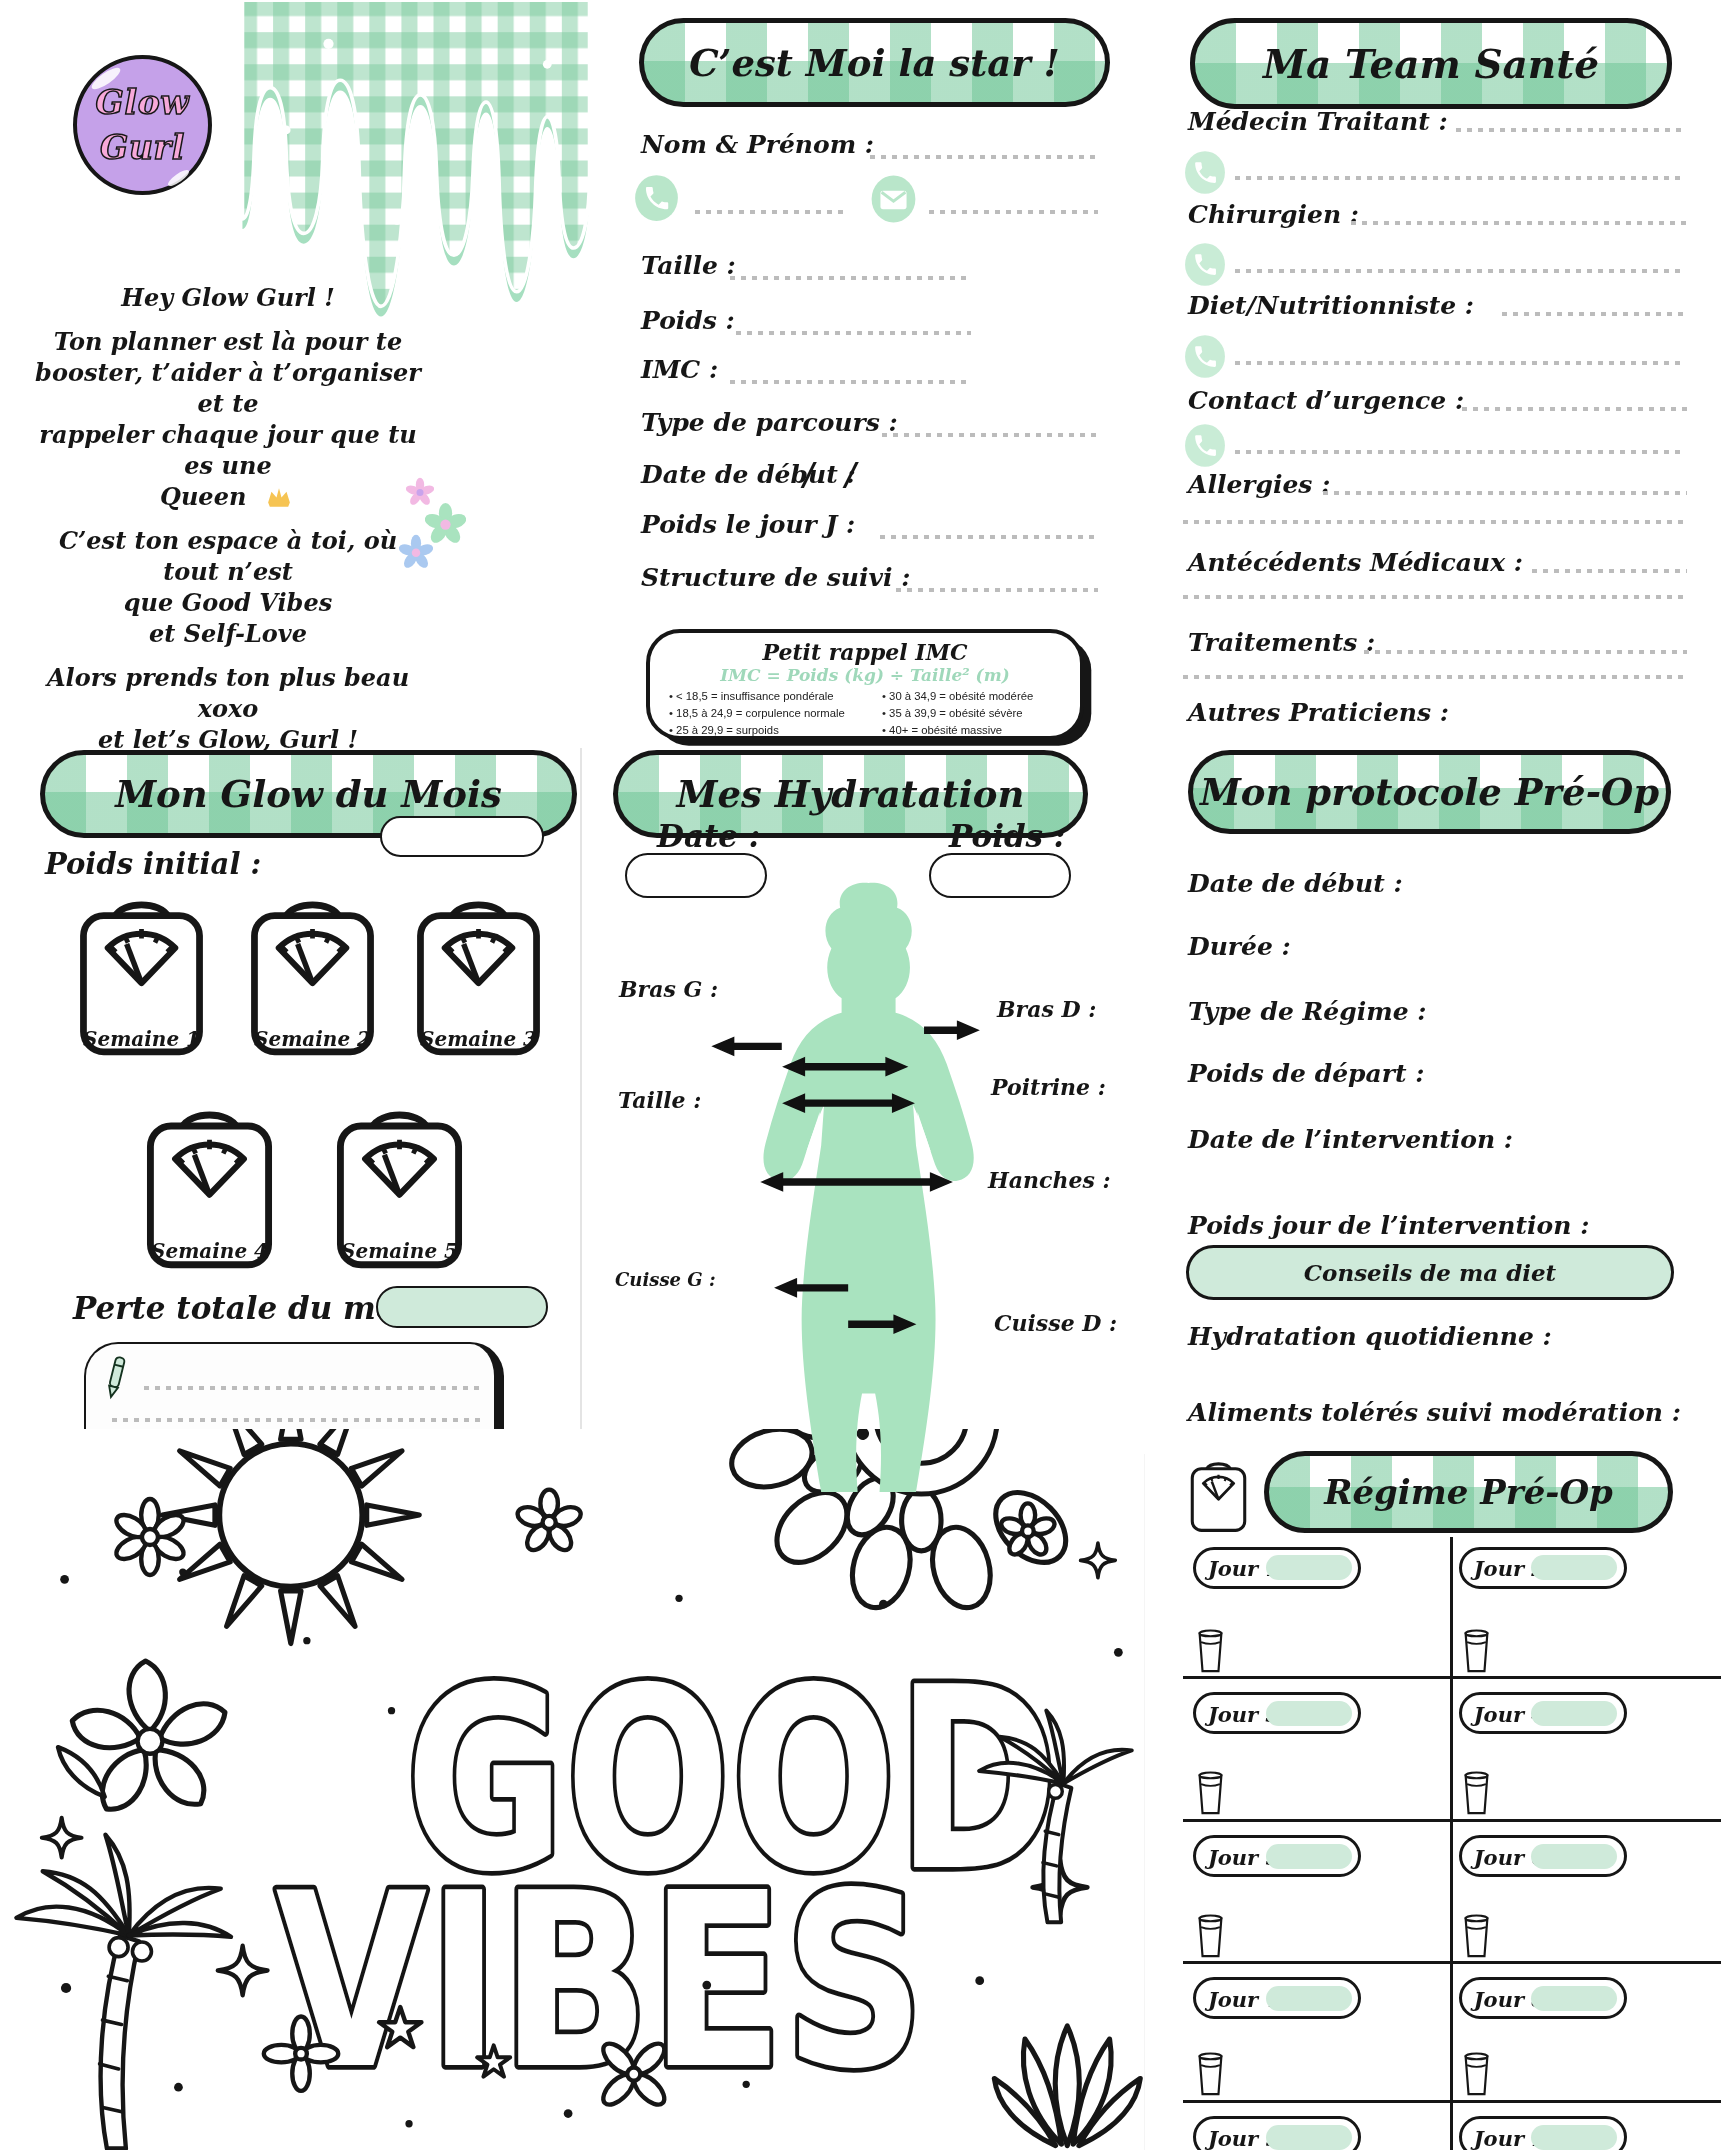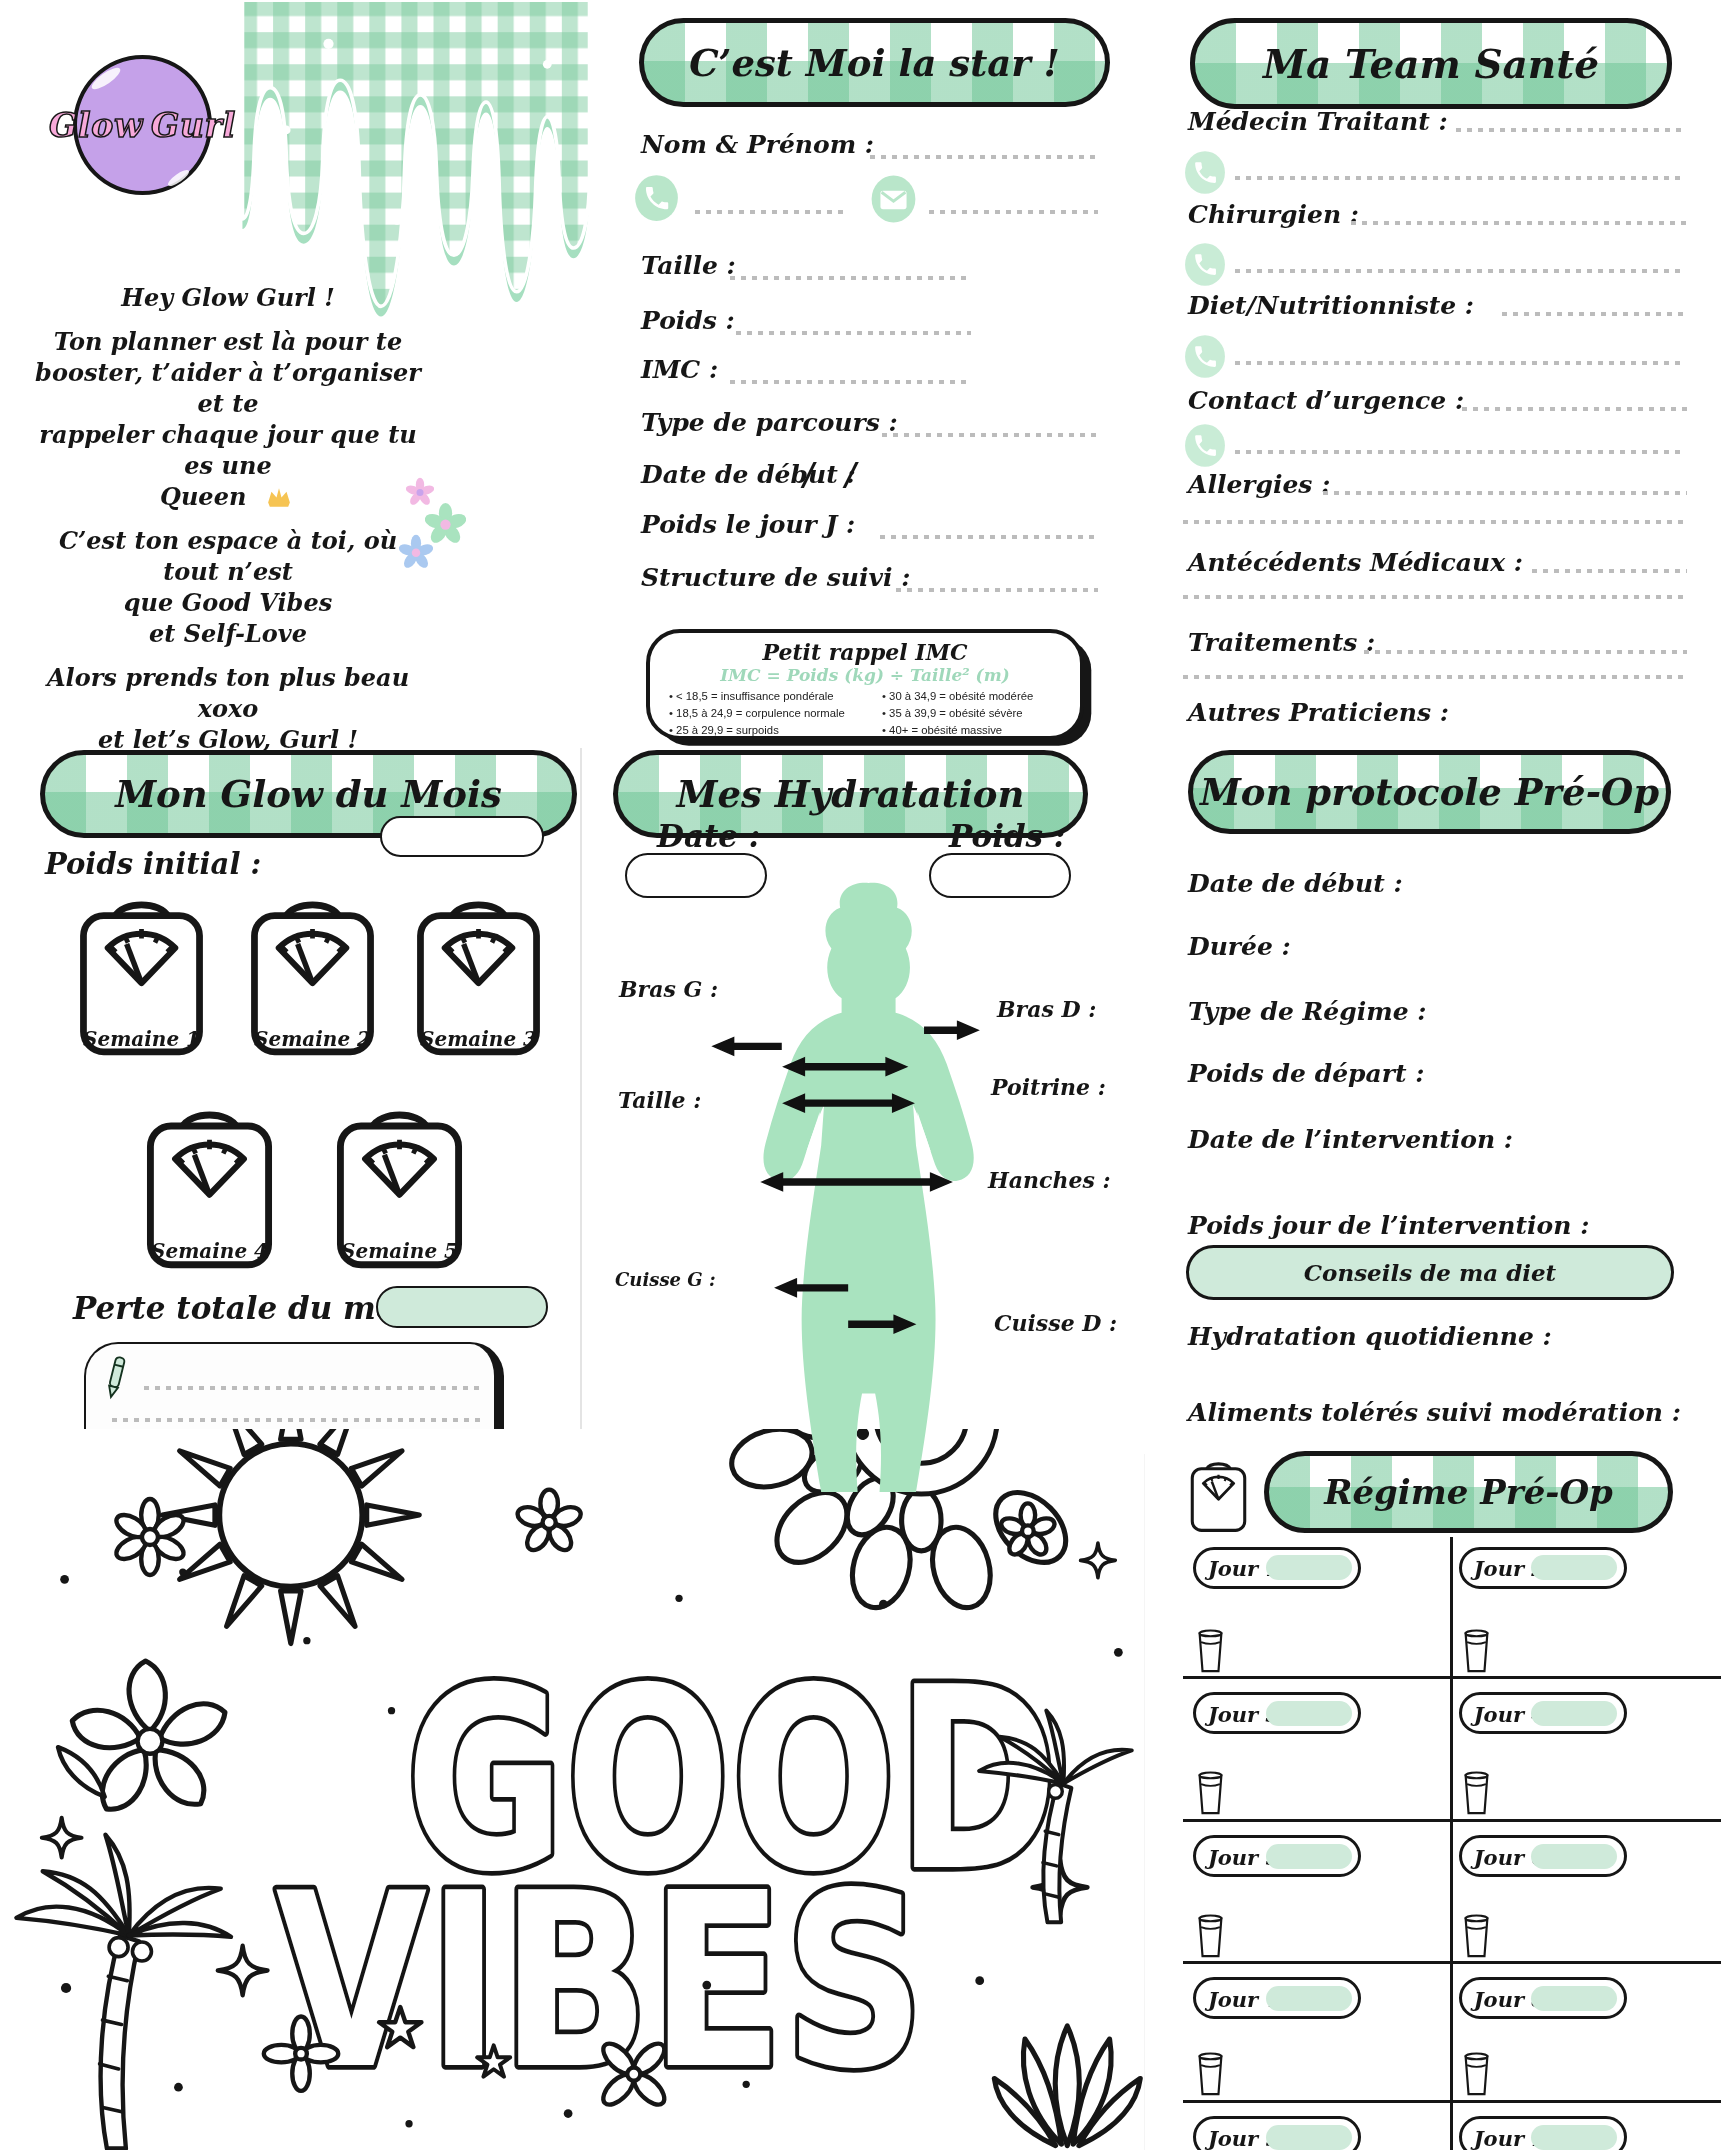--- a/index.html
+++ b/index.html
@@ -27,21 +27,21 @@
              font-style:italic;font-size:22px}
   .imc-formula{position:absolute;top:32px;left:0;right:0;text-align:center;font-weight:700;
                font-style:italic;font-size:17px;color:#9fd8ba}
   .imc-col{position:absolute;top:55px;font-family:"Liberation Sans",sans-serif;font-size:11.3px;
            line-height:17px;color:#222;list-style:none}
   .imc-col li::before{content:"•  "}
   .intro-text{position:absolute;left:28px;top:282px;width:400px;text-align:center;font-weight:700;
               font-style:italic;font-size:24px;line-height:31px}
   .gap{height:13px}
   .logo{position:absolute;left:73px;top:55px;width:139px;height:140px;border:4.4px solid #161616;
-        border-radius:50%;background:#c5a1e9;display:flex;flex-direction:row;align-items:center;
+        border-radius:50%;background:#c5a1e9;display:flex;flex-direction:column;align-items:center;
         justify-content:center;gap:8px}
   .logo div{font-weight:700;font-style:italic;font-size:33px;line-height:37px;color:#f7a9d9;
             -webkit-text-stroke:1.5px #161616;letter-spacing:0.7px}
   .logo-shine{position:absolute;background:#fff;border-radius:50%;opacity:.85}
   .note-box{position:absolute;left:84px;top:1342px;width:420px;height:110px;background:#fdfdfd;
             border:2.9px solid #161616;border-right:10.2px solid #161616;border-radius:34px 34px 0 0;
             border-bottom:none}
   .script{font-style:italic;font-weight:400;letter-spacing:0.4px}
   .day-pill{position:absolute;width:168px;height:42px;border:3.7px solid #161616;border-radius:21px;
             background:#fff}

